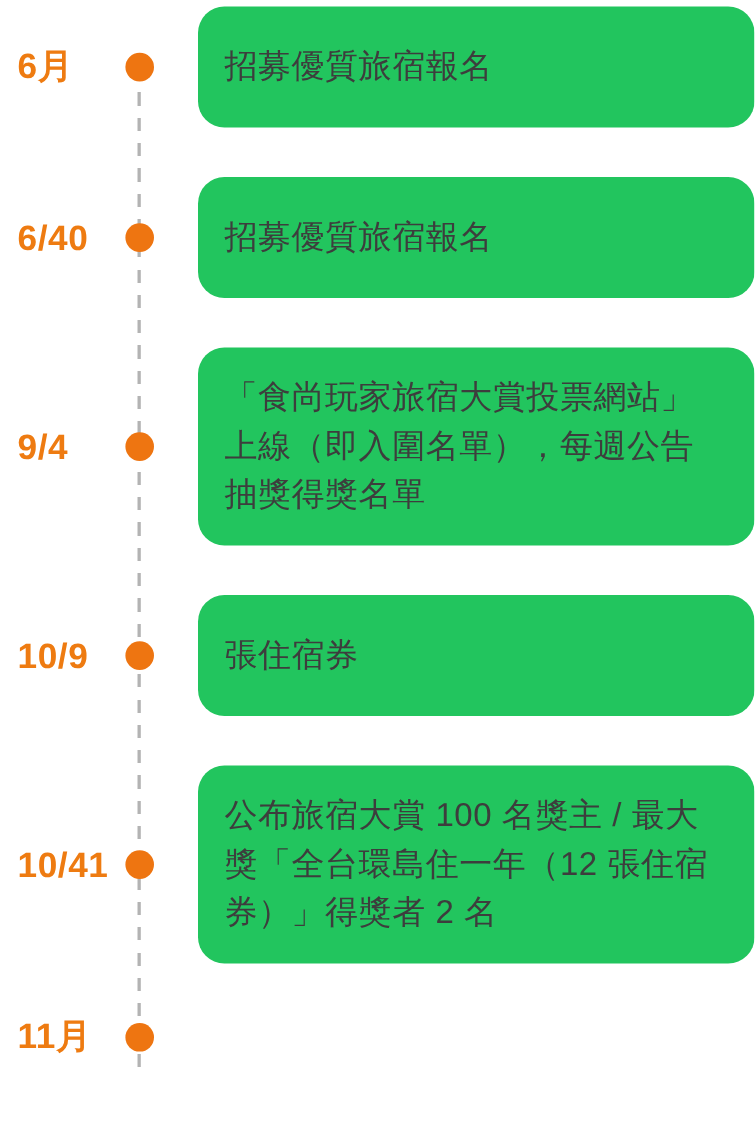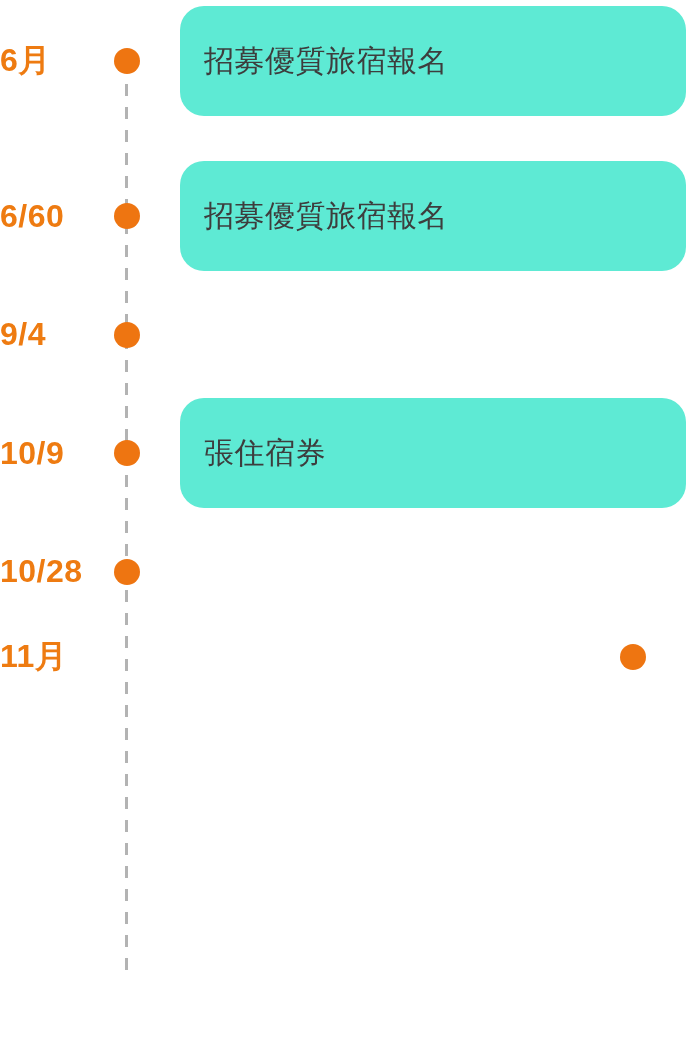--- a/index.html
+++ b/index.html
@@ -30,42 +30,42 @@
     );
     z-index: 0;
   }
   .row {
     display: flex;
     align-items: center;
     margin-bottom: 45px;
     position: relative;
     z-index: 1;
   }
-  .row:last-child { margin-bottom: 0; justify-content: space-between; }
+  .row:last-child { margin-bottom: 0; }
   .date {
     width: 114px;
     box-sizing: border-box;
-    padding-left: 0;
+    padding-left: 16px;
     color: #ee7b11;
     font-size: 32px;
     font-weight: 700;
     letter-spacing: 0.5px;
     flex: 0 0 auto;
   }
   .dot {
     width: 26px;
     height: 26px;
     border-radius: 50%;
     background: #ee7511;
     flex: 0 0 auto;
     margin-right: 40px;
   }
   .card {
     flex: 1 1 auto;
-    background: #5eead4;
+    background: #22c55e;
     border-radius: 24px;
     min-height: 110px;
     box-sizing: border-box;
     padding: 24px 30px 24px 24px;
     display: flex;
     align-items: center;
   }
   .card-text {
     color: #3d3d3d;
     font-size: 30px;
@@ -81,42 +81,48 @@
 
   <div class="row">
     <div class="date">6月</div>
     <div class="dot"></div>
     <div class="card">
       <div class="card-text">招募優質旅宿報名</div>
     </div>
   </div>
 
   <div class="row">
-    <div class="date">6/60</div>
+    <div class="date">6/40</div>
     <div class="dot"></div>
     <div class="card">
       <div class="card-text">招募優質旅宿報名</div>
     </div>
   </div>
 
   <div class="row">
     <div class="date">9/4</div>
     <div class="dot"></div>
+    <div class="card">
+      <div class="card-text">「食尚玩家旅宿大賞投票網站」上線（即入圍名單），每週公告抽獎得獎名單</div>
+    </div>
   </div>
 
   <div class="row">
     <div class="date">10/9</div>
     <div class="dot"></div>
     <div class="card">
       <div class="card-text">張住宿券</div>
     </div>
   </div>
 
   <div class="row">
-    <div class="date">10/28</div>
+    <div class="date">10/41</div>
     <div class="dot"></div>
+    <div class="card">
+      <div class="card-text">公布旅宿大賞 100 名獎主 / 最大獎「全台環島住一年（12 張住宿券）」得獎者 2 名</div>
+    </div>
   </div>
 
   <div class="row">
     <div class="date">11月</div>
     <div class="dot"></div>
   </div>
 </div>
 
 </body></html>

